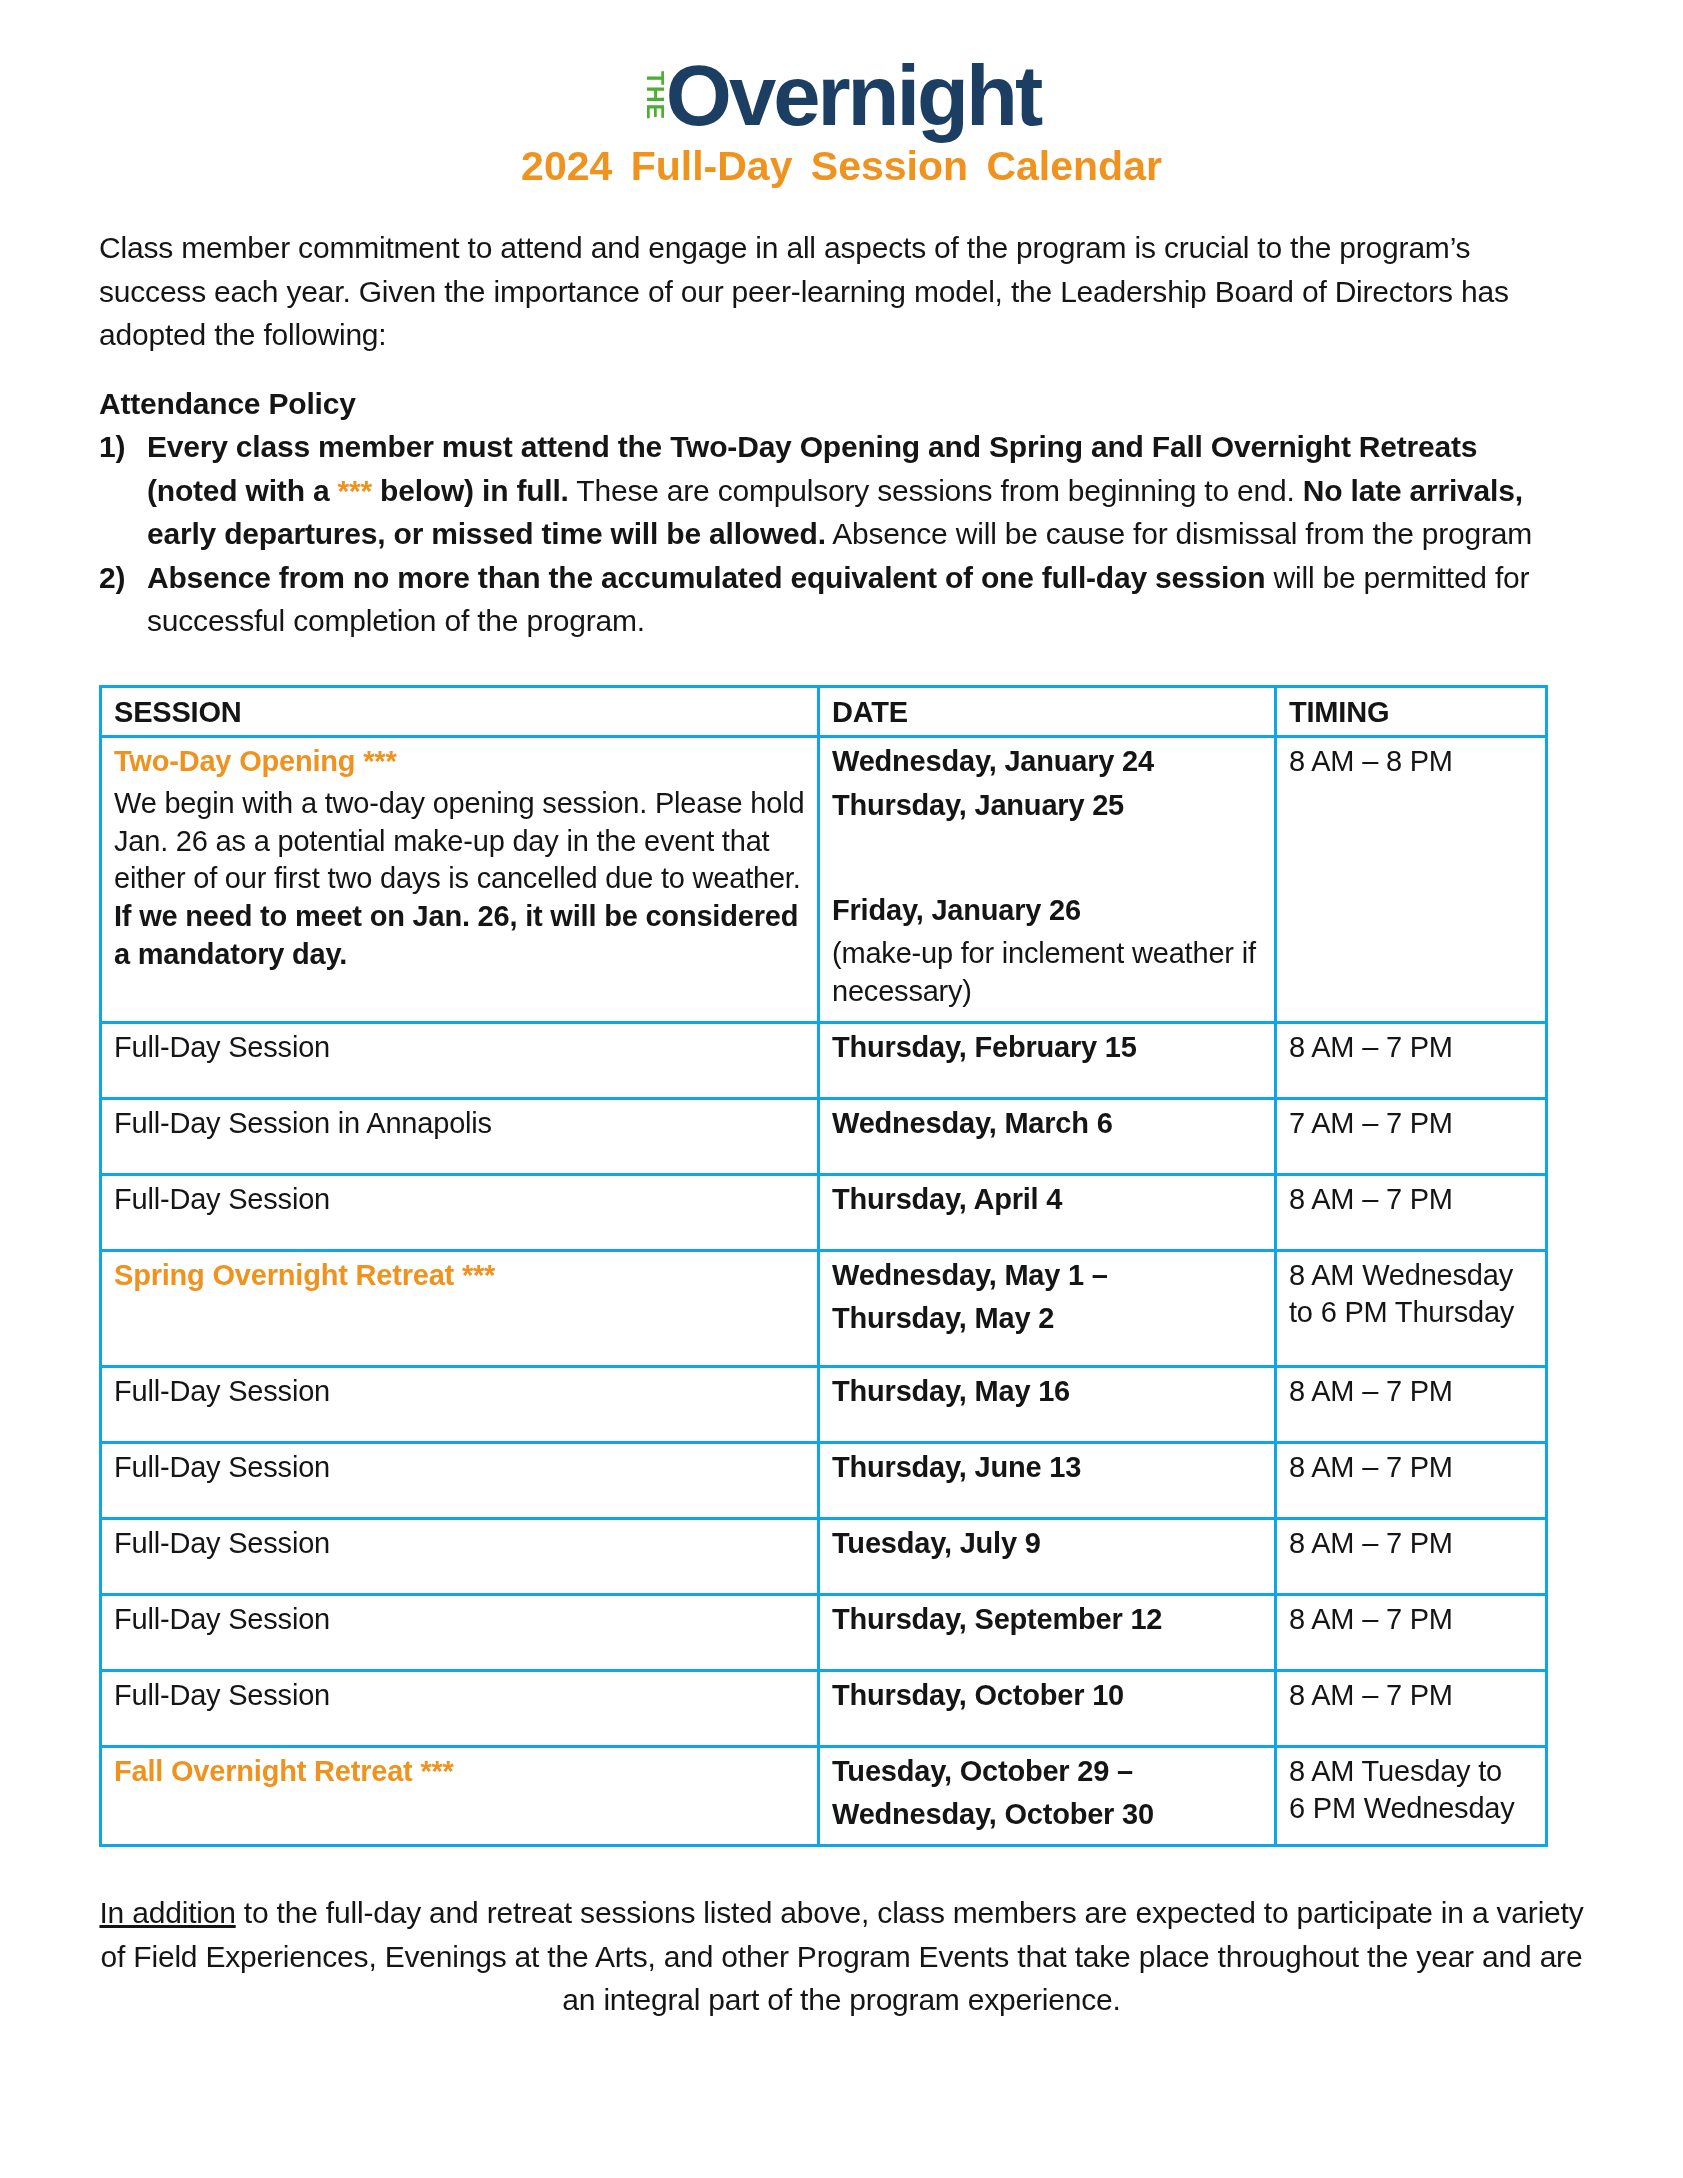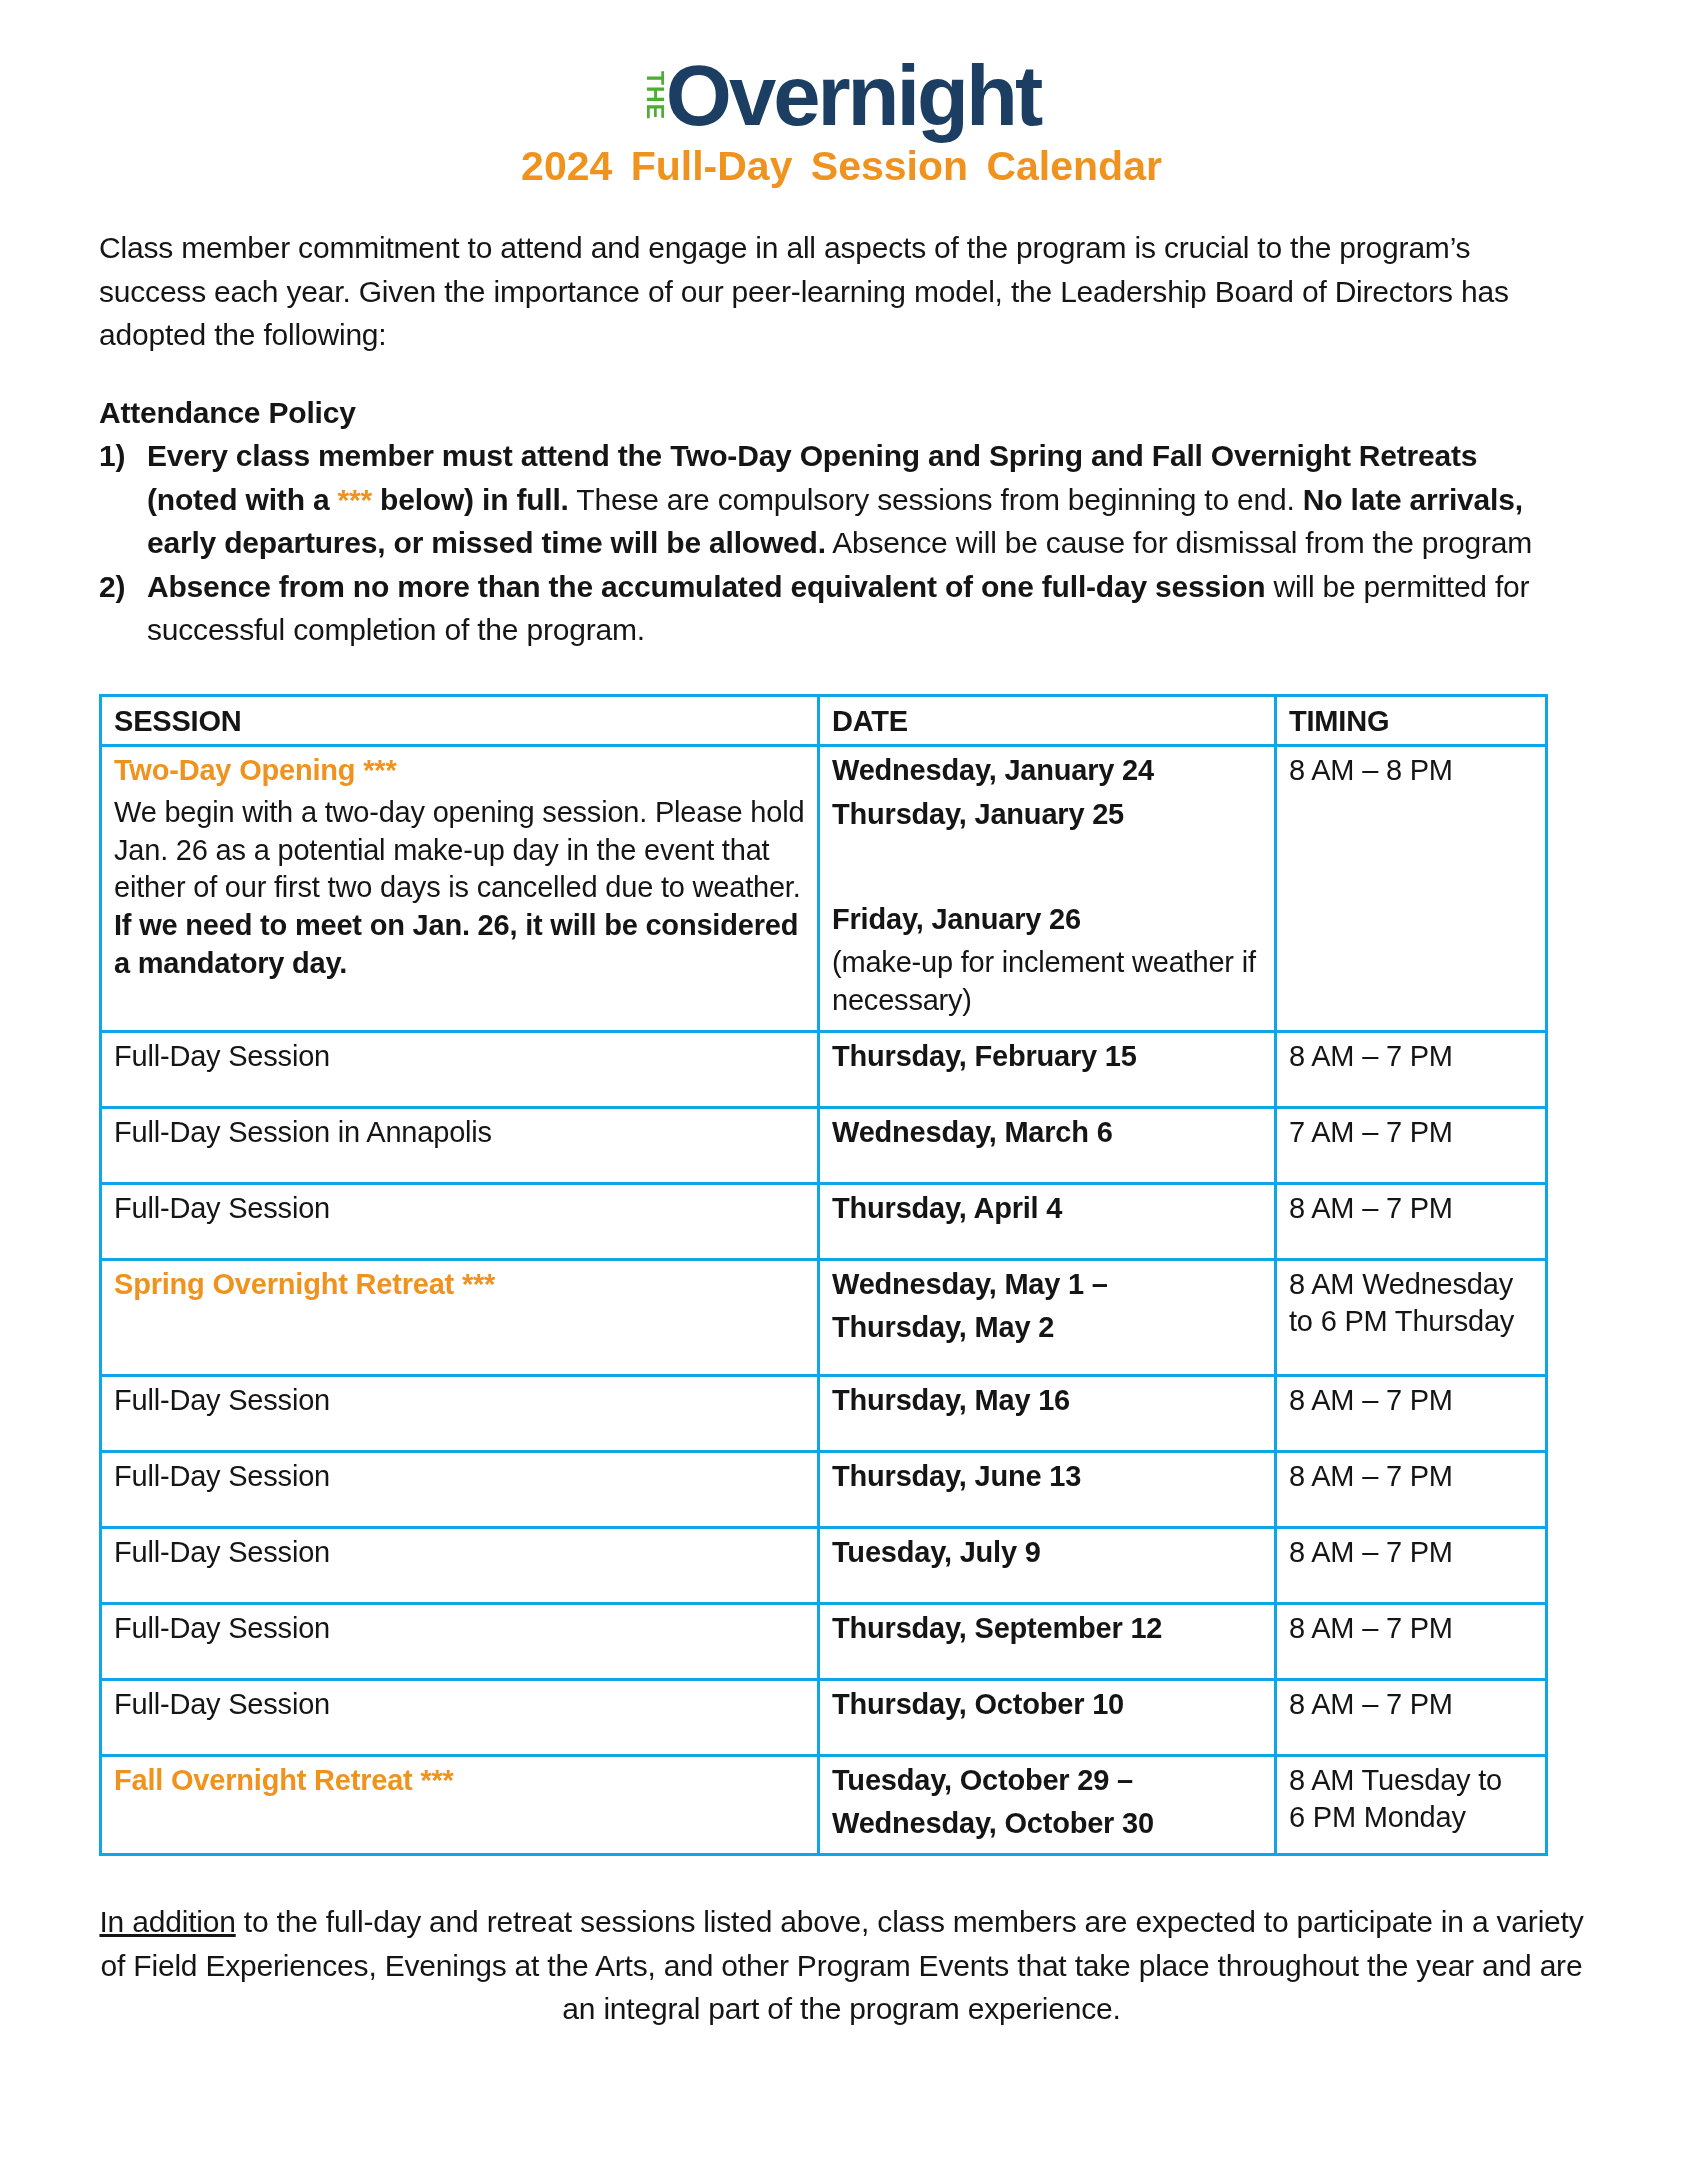--- a/index.html
+++ b/index.html
@@ -30,21 +30,21 @@
     color:#ef921e;font-weight:700;font-size:41px;line-height:1.15;
     word-spacing:7px;
   }
   .doc-subtitle{
     text-align:center;font-weight:700;font-size:28px;line-height:1.3;
     margin-top:10px;letter-spacing:-0.2px;
   }
   
   .intro{margin:36px 0 0 0;max-width:1485px;letter-spacing:-0.2px;}
   
-  .policy{margin-top:34px;}
+  .policy{margin-top:25px;}
   .policy-heading{font-weight:700;letter-spacing:-0.2px;}
   .policy-list{margin:0;padding:0;list-style:none;}
   .policy-item{display:flex;letter-spacing:-0.2px;}
   .policy-num{flex:0 0 48px;}
   .policy-text{flex:1;max-width:1426px;}
   .b{font-weight:700;}
   .o{color:#ef921e;}
   .u{text-decoration:underline;}
   
   .calendar{
@@ -231,21 +231,21 @@
         <tr>
           <td class="session-cell">
             <div class="line heading"><span class="b o">Fall Overnight Retreat ***</span></div>
           </td>
           <td class="date-cell">
             <div class="line"><span class="b">Tuesday, October 29 –</span></div>
             <div class="line"><span class="b">Wednesday, October 30</span></div>
           </td>
           <td class="timing-cell">
             <div class="line"><span>8 AM Tuesday to</span></div>
-            <div class="line"><span>6 PM Monday</span></div>
+            <div class="line"><span>6 PM Wednesday</span></div>
           </td>
         </tr>
       </tbody>
   </table>
 
   <p class="footer" id="footer-para"><span class="u">In addition</span><span> to the full-day and retreat sessions listed above, class members are expected to participate in a variety of Field Experiences, Evenings at the Arts, and other Program Events that take place throughout the year and are an integral part of the program experience.</span></p>
 
 </div>
 
 

